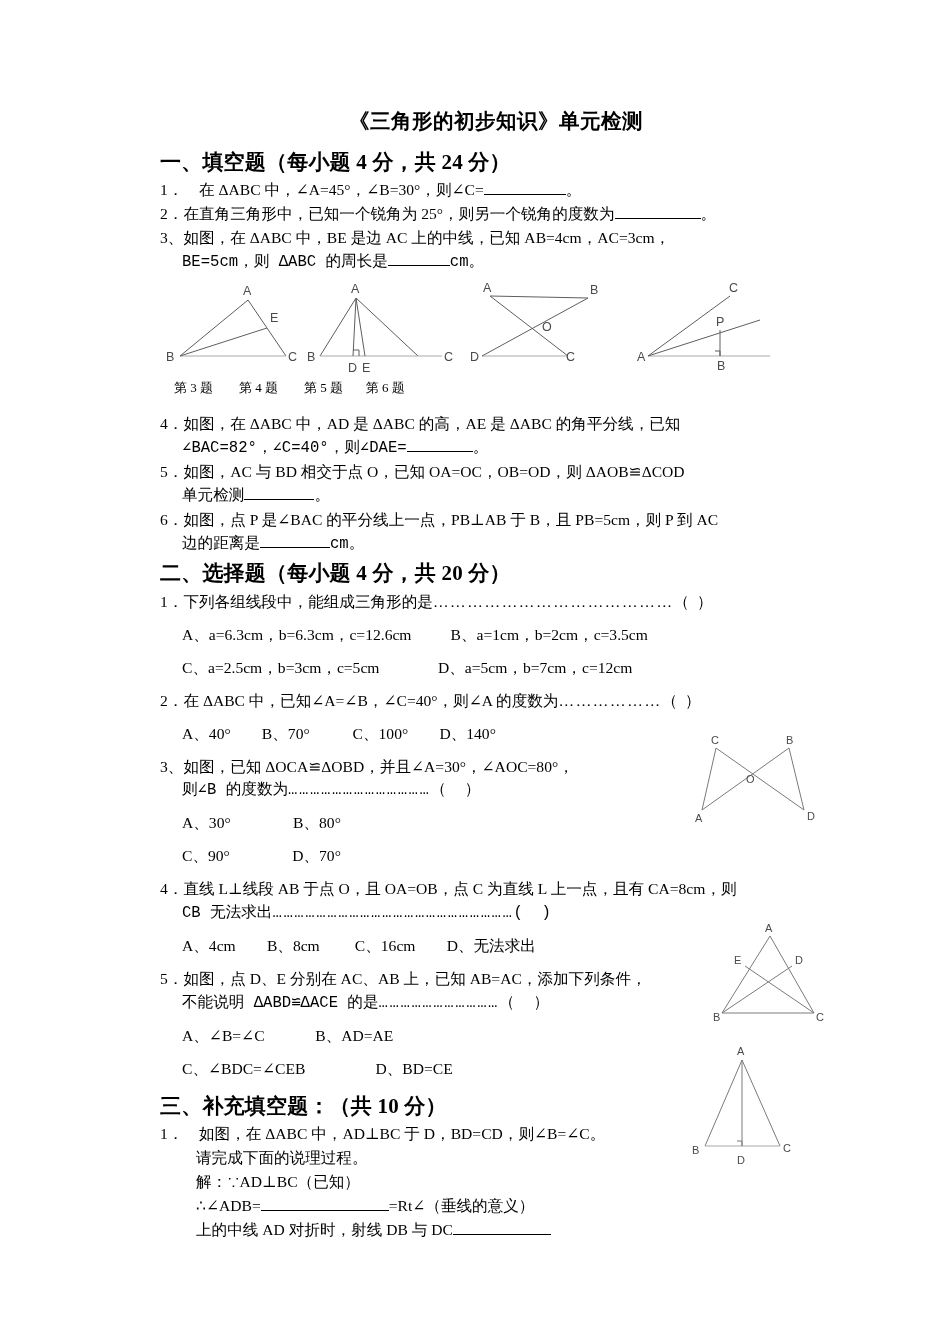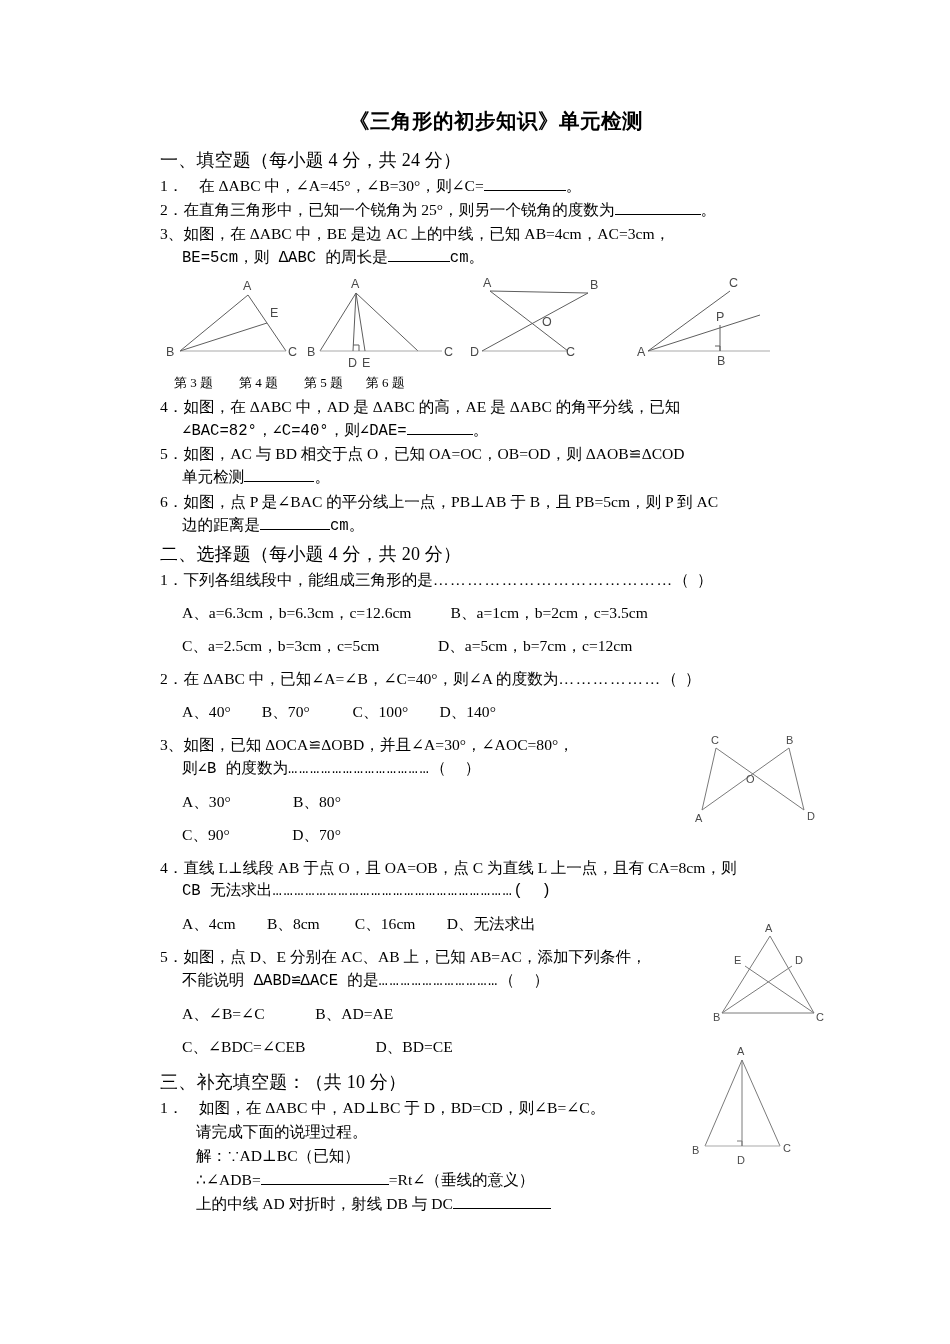--- a/index.html
+++ b/index.html
@@ -30,22 +30,22 @@
   }
   .doc-title {
     text-align: center;
     font-weight: bold;
     font-size: 20.5px;
     letter-spacing: 0.5px;
     margin: 0 0 12px 0;
     line-height: 1.3;
   }
   .sec-head {
-    font-weight: normal;
-    font-size: 18px;
+    font-weight: bold;
+    font-size: 21px;
     margin: 3px 0 2px 0;
     line-height: 1.45;
     letter-spacing: 0.2px;
   }
   .q {
     font-size: 15.6px;
     line-height: 1.47;
     margin: 0 0 1px 0;
     white-space: pre-wrap;
   }
@@ -181,21 +181,21 @@
           <text class="figtext big" x="477" y="83">A</text>
           <text class="figtext big" x="557" y="92">B</text>
           <text class="figtext big" x="569" y="14">C</text>
           <text class="figtext big" x="556" y="48">P</text>
         </g>
       </svg>
     </div>
 
     <div class="fig-labels"><span>第 3 题</span>        <span>第 4 题</span>        <span>第 5 题</span>       <span>第 6 题</span></div>
 
-    <div class="q" style="margin-top:3px"><span>4．</span><span>如图，在 ΔABC 中，AD 是 ΔABC 的高，AE 是 ΔABC 的角平分线，已知</span></div>
+    <div class="q" style="margin-top:16px"><span>4．</span><span>如图，在 ΔABC 中，AD 是 ΔABC 的高，AE 是 ΔABC 的角平分线，已知</span></div>
     <div class="q indent"><span>∠BAC=82°，∠C=40°，则∠DAE=</span><span class="blank b4"></span><span>。</span></div>
 
     <div class="q"><span>5．</span><span>如图，AC 与 BD 相交于点 O，已知 OA=OC，OB=OD，则 ΔAOB≌ΔCOD</span></div>
     <div class="q indent"><span>单元检测</span><span class="blank b5"></span><span>。</span></div>
 
     <div class="q"><span>6．</span><span>如图，点 P 是∠BAC 的平分线上一点，PB⊥AB 于 B，且 PB=5cm，则 P 到 AC</span></div>
     <div class="q indent"><span>边的距离是</span><span class="blank b6"></span><span>cm。</span></div>
 
     <div class="sec-head">二、选择题（每小题 4 分，共 20 分）</div>
 

